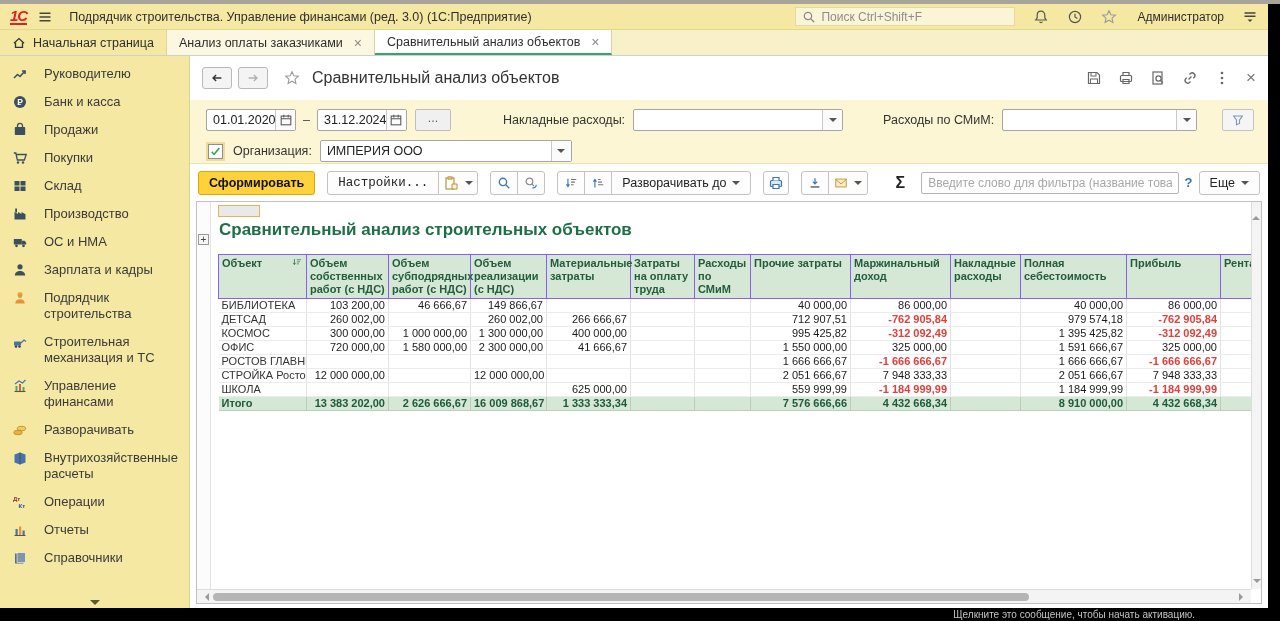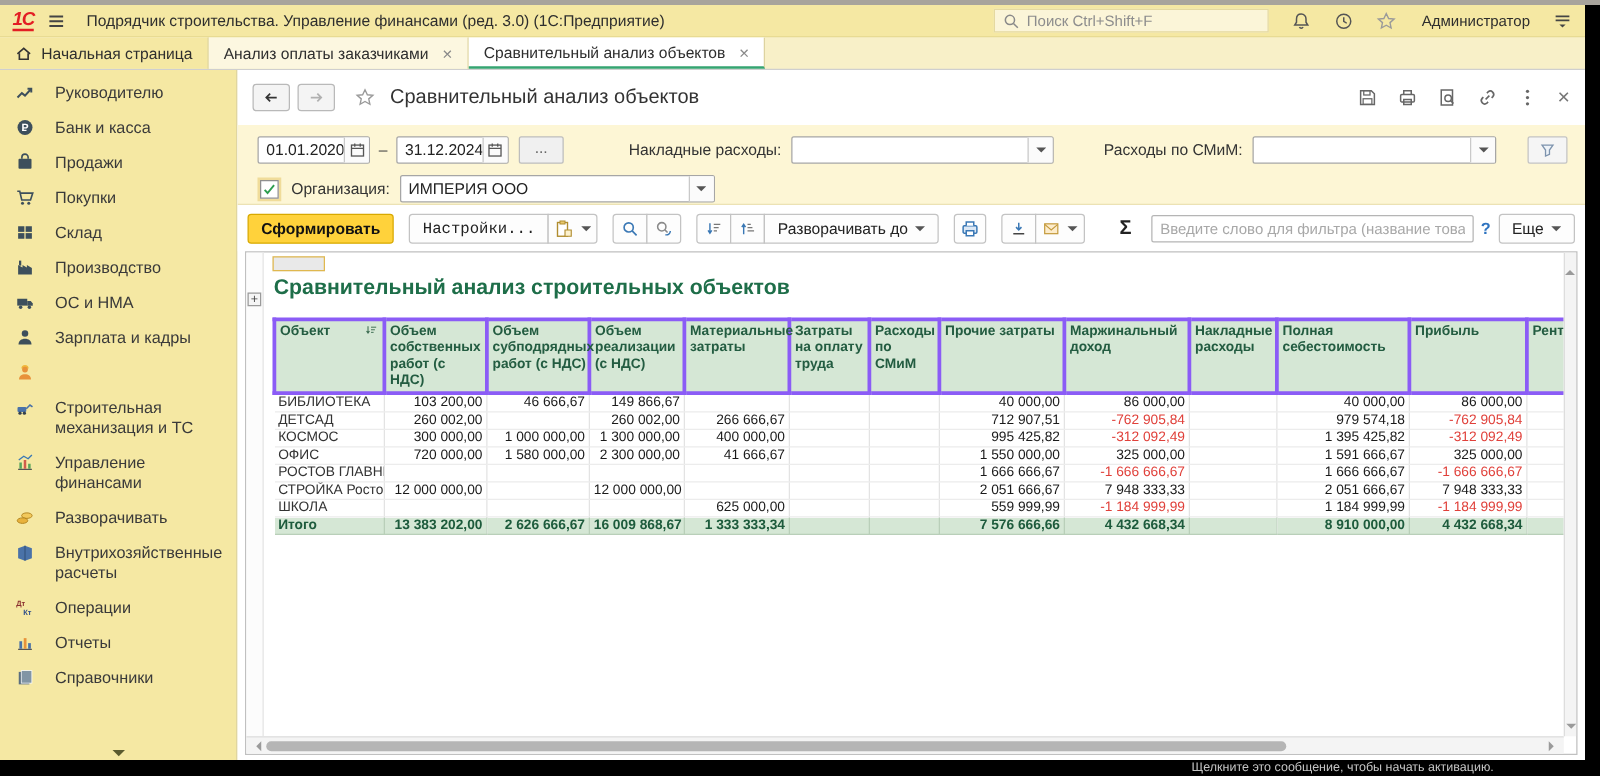--- a/index.html
+++ b/index.html
@@ -109,27 +109,27 @@
     background: #fff; overflow: hidden; }
   .gutter { position: absolute; left: 0; top: 0; bottom: 14px; width: 14px;
     border-right: 1px solid #e3e3e3; background: #fcfcfc; }
   .plusbox { width: 11px; height: 11px; border: 1px solid #9a9a9a; background: #f5f5f5;
     color: #444; font-size: 10px; line-height: 9px; text-align: center; margin: 32px auto 0; cursor: pointer; }
   .rcontent { position: absolute; left: 15px; top: 0; right: 10px; bottom: 14px; overflow: hidden; padding: 3px 0 0 6px; }
   .sel-cell { width: 42px; height: 12px; background: #e9e9e9; border: 1px solid #e0b84f; margin-bottom: 3px; }
   .rtitle { font-size: 17px; font-weight: bold; color: var(--report-title-green, #1e6e49); margin: 2px 0 14px 1px; }
   table.rep { border-collapse: collapse; table-layout: fixed; width: 1053px; font-size: 11px; }
   .rep th { background: var(--table-header-green, #d5e7d5); color: #235c41; text-align: left;
-    vertical-align: top; font-weight: bold; padding: 2px 3px; border: 3px solid #8b5cf6; line-height: 13px; }
+    vertical-align: top; font-weight: bold; padding: 2px 3px; border: 1px solid #8b5cf6; line-height: 13px; }
   .thw { display: flex; justify-content: space-between; gap: 2px; }
   .rep td { padding: 0 3px; border-right: 1px solid #e3e3e3; border-bottom: 1px solid #ececec;
     white-space: nowrap; overflow: hidden; height: 14px; line-height: 13px; color: #1a1a1a; }
   .rep td.tname { color: #333; }
   .rep td.num { text-align: right; }
-  .rep td.neg { color: var(--negative-red, #e0403a); }
+  .rep td.neg { color: var(--negative-red, #e0403a); font-weight: bold; }
   .rep tr.total td { background: var(--table-header-green, #d5e7d5); font-weight: bold;
     color: #1d5b3c; border-color: #b9cfb9; }
   .vscroll { position: absolute; right: 0; top: 0; bottom: 14px; width: 10px; background: #f4f4f4;
     border-left: 1px solid #ddd; }
   .vscroll .ar { width: 0; height: 0; border: 4px solid transparent; margin: 2px auto; }
   .vscroll .up { border-bottom-color: #9a9a9a; } 
   .vscroll .dn { border-top-color: #9a9a9a; position: absolute; bottom: 0; left: 1px; }
   .hscroll { position: absolute; left: 0; right: 10px; bottom: 0; height: 14px; background: #f4f4f4;
     border-top: 1px solid #ddd; display: flex; align-items: center; padding: 0 4px; }
   .hscroll .arl { border: 4px solid transparent; border-right-color: #9a9a9a; margin-right: 4px; }
@@ -294,20 +294,21 @@
               <span class="side-label">Зарплата и кадры</span>
             </div>
             <div class="side-item">
               <span class="i">
                 <svg viewBox="0 0 16 16" xmlns="http://www.w3.org/2000/svg">
                   <path d="M5.1 4.8a2.9 2.9 0 0 1 5.8 0z" fill="#f0b73c"></path>
                   <circle cx="8" cy="5.6" r="2.3" fill="#e8923a"></circle>
                   <path d="M3.2 13.5c0-2.7 2.1-4.2 4.8-4.2s4.8 1.5 4.8 4.2z" fill="#e8923a"></path>
                 </svg>
               </span>
+              <span class="side-label">Подрядчик строительства</span>
             </div>
             <div class="side-item">
               <span class="i">
                 <svg viewBox="0 0 16 16" xmlns="http://www.w3.org/2000/svg">
                   <rect x="2" y="7.5" width="7" height="4" rx="0.8" fill="#4a72a8"></rect>
                   <circle cx="4" cy="12.5" r="1.3" fill="#33404d"></circle>
                   <circle cx="7.5" cy="12.5" r="1.3" fill="#33404d"></circle>
                   <path d="M9 9l3-3 2 1.5" fill="none" stroke="#4a72a8" stroke-width="1.3"></path>
                 </svg>
               </span>

